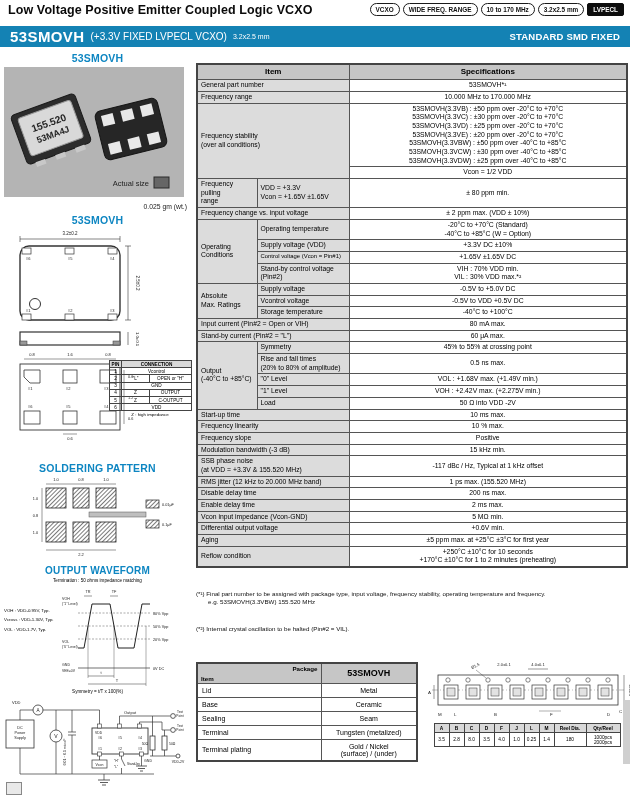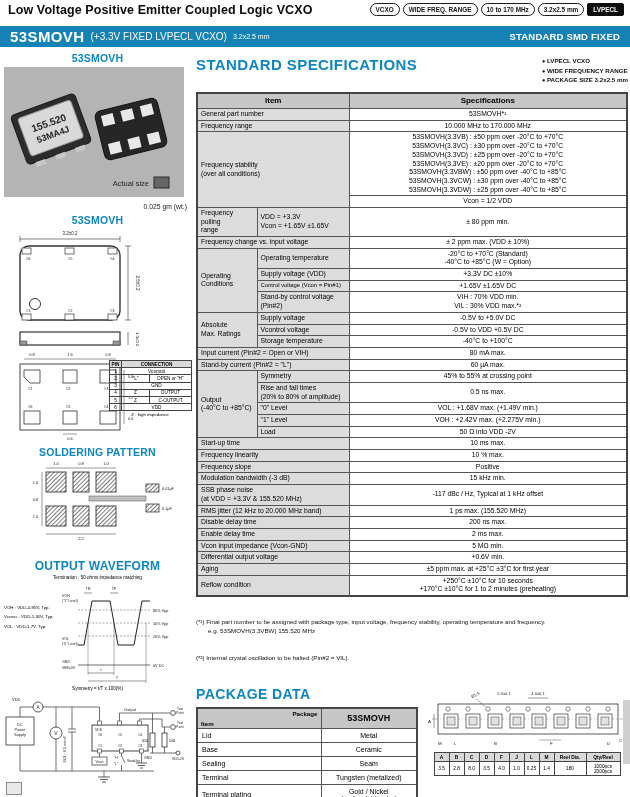--- a/index.html
+++ b/index.html
@@ -236,21 +236,21 @@
           <tr>
                 <td>6</td>
                 <td colspan="2">VDD</td>
               </tr>
         </tbody>
           </table>
         <div class="pin-note">Z : high impedance</div>
       </div>
     </div>
 
-    <h3 class="blue" style="margin-top:4px;">SOLDERING PATTERN</h3>
+    <h3 class="blue" style="margin-top:20px;">SOLDERING PATTERN</h3>
     <svg width="178" height="84" viewBox="0 0 178 84">
       <defs>
         <pattern id="hatch" width="3" height="3" patternTransform="rotate(45)" patternUnits="userSpaceOnUse">
           <line x1="0" y1="0" x2="0" y2="3" stroke="#333" stroke-width="1.3"></line>
         </pattern>
       </defs>
       <text x="52" y="7" font-size="4" text-anchor="middle">1.0</text>
       <text x="77" y="7" font-size="4" text-anchor="middle">0.8</text>
       <text x="102" y="7" font-size="4" text-anchor="middle">1.0</text>
       <line x1="42" y1="10" x2="112" y2="10" stroke="#333" stroke-width=".5"></line>
@@ -266,21 +266,21 @@
       <rect x="92" y="48" width="20" height="20" fill="url(#hatch)" stroke="#222" stroke-width=".8"></rect>
       <rect x="85" y="38" width="57" height="5" fill="#bfbfbf" stroke="#555" stroke-width=".5"></rect>
       <rect x="142" y="26" width="13" height="8" fill="url(#hatch)" stroke="#222" stroke-width=".7"></rect>
       <rect x="142" y="46" width="13" height="8" fill="url(#hatch)" stroke="#222" stroke-width=".7"></rect>
       <text x="158" y="32" font-size="3.8">0.01μF</text>
       <text x="158" y="52" font-size="3.8">0.1μF</text>
       <line x1="42" y1="76" x2="112" y2="76" stroke="#333" stroke-width=".5"></line>
       <text x="77" y="82" font-size="4" text-anchor="middle">2.2</text>
     </svg>
 
-    <h3 class="blue" style="margin-top:13px; font-size:12px;">OUTPUT WAVEFORM</h3>
+    <h3 class="blue" style="margin-top:3px; font-size:10px;">OUTPUT WAVEFORM</h3>
     <div class="wave-sub">Termination : 50 ohms impedance matching</div>
     <div class="wave-row">
       <div class="wave-notes">VOH : VDD-0.95V, Typ.
 Vcross : VDD-1.30V, Typ.
 VOL : VDD-1.7V, Typ.</div>
       <svg width="124" height="104" viewBox="0 0 124 104">
         <text x="0" y="16" font-size="3.6">VOH</text>
         <text x="0" y="21" font-size="3.4">("1" Level)</text>
         <text x="0" y="59" font-size="3.6">VOL</text>
         <text x="0" y="64" font-size="3.4">("0" Level)</text>
@@ -389,28 +389,20 @@
           <line x1="96" y1="86.5" x2="104" y2="86.5"></line>
           <line x1="98" y1="89" x2="102" y2="89"></line>
         <line x1="132" y1="70" x2="143" y2="70"></line>
           <line x1="134" y1="72.5" x2="141" y2="72.5"></line>
           <line x1="136" y1="75" x2="139" y2="75"></line>
       </g>
     </svg>
   </div>
 
   <div class="main-col">
-    <div class="spec-head">
-      <h2 class="spec-title">STANDARD SPECIFICATIONS</h2>
-      <div class="features">
-        <div>LVPECL VCXO</div>
-        <div>WIDE FREQUENCY RANGE</div>
-        <div>PACKAGE SIZE 3.2x2.5 mm</div>
-      </div>
-    </div>
 
     <table class="spec">
       <colgroup>
           <col style="width:60px">
           <col style="width:92px">
           <col>
         </colgroup>
       <tbody>
           <tr>
         <th colspan="2">Item</th>
@@ -569,21 +561,20 @@
       </table>
 
     <div class="footnotes">
       <div>(*¹) Final part number to be assigned with package type, input voltage, frequency stability, operating temperature and frequency.
        e.g. 53SMOVH(3.3VBW) 155.520 MHz</div>
       <div>(*²) Internal crystal oscillation to be halted (Pin#2 = VIL).</div>
     </div>
 
     <div class="bottom-row">
       <div class="pkg-col">
-        <h2 class="pkg-title">PACKAGE DATA</h2>
         <table class="pkg">
           <colgroup>
               <col style="width:124px">
               <col>
             </colgroup>
           <tbody>
               <tr>
             <th class="corner">
               <span class="c-top">Package</span>
               <span class="c-bot">Item</span>

